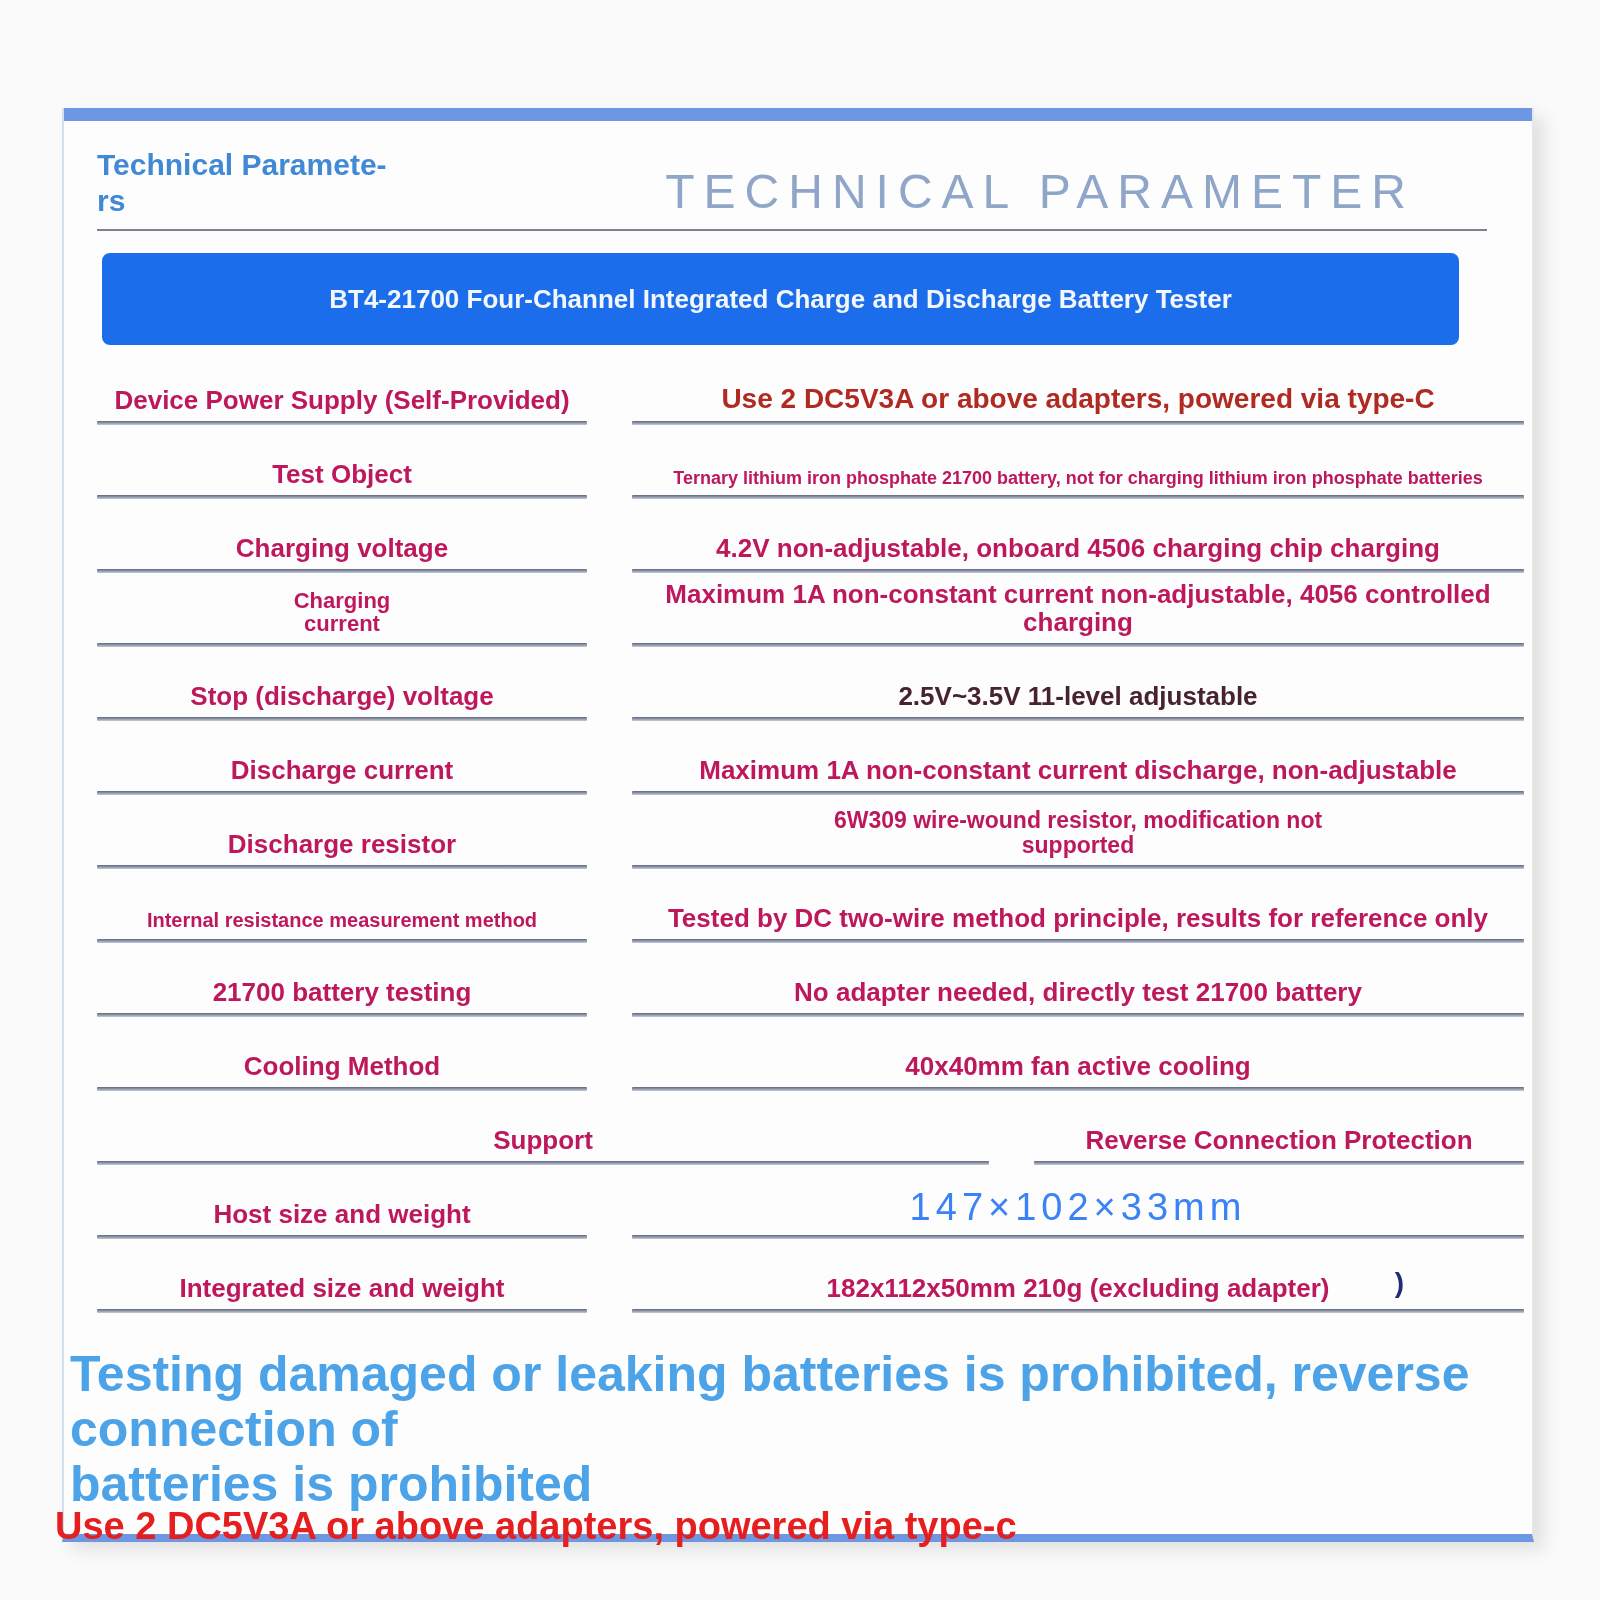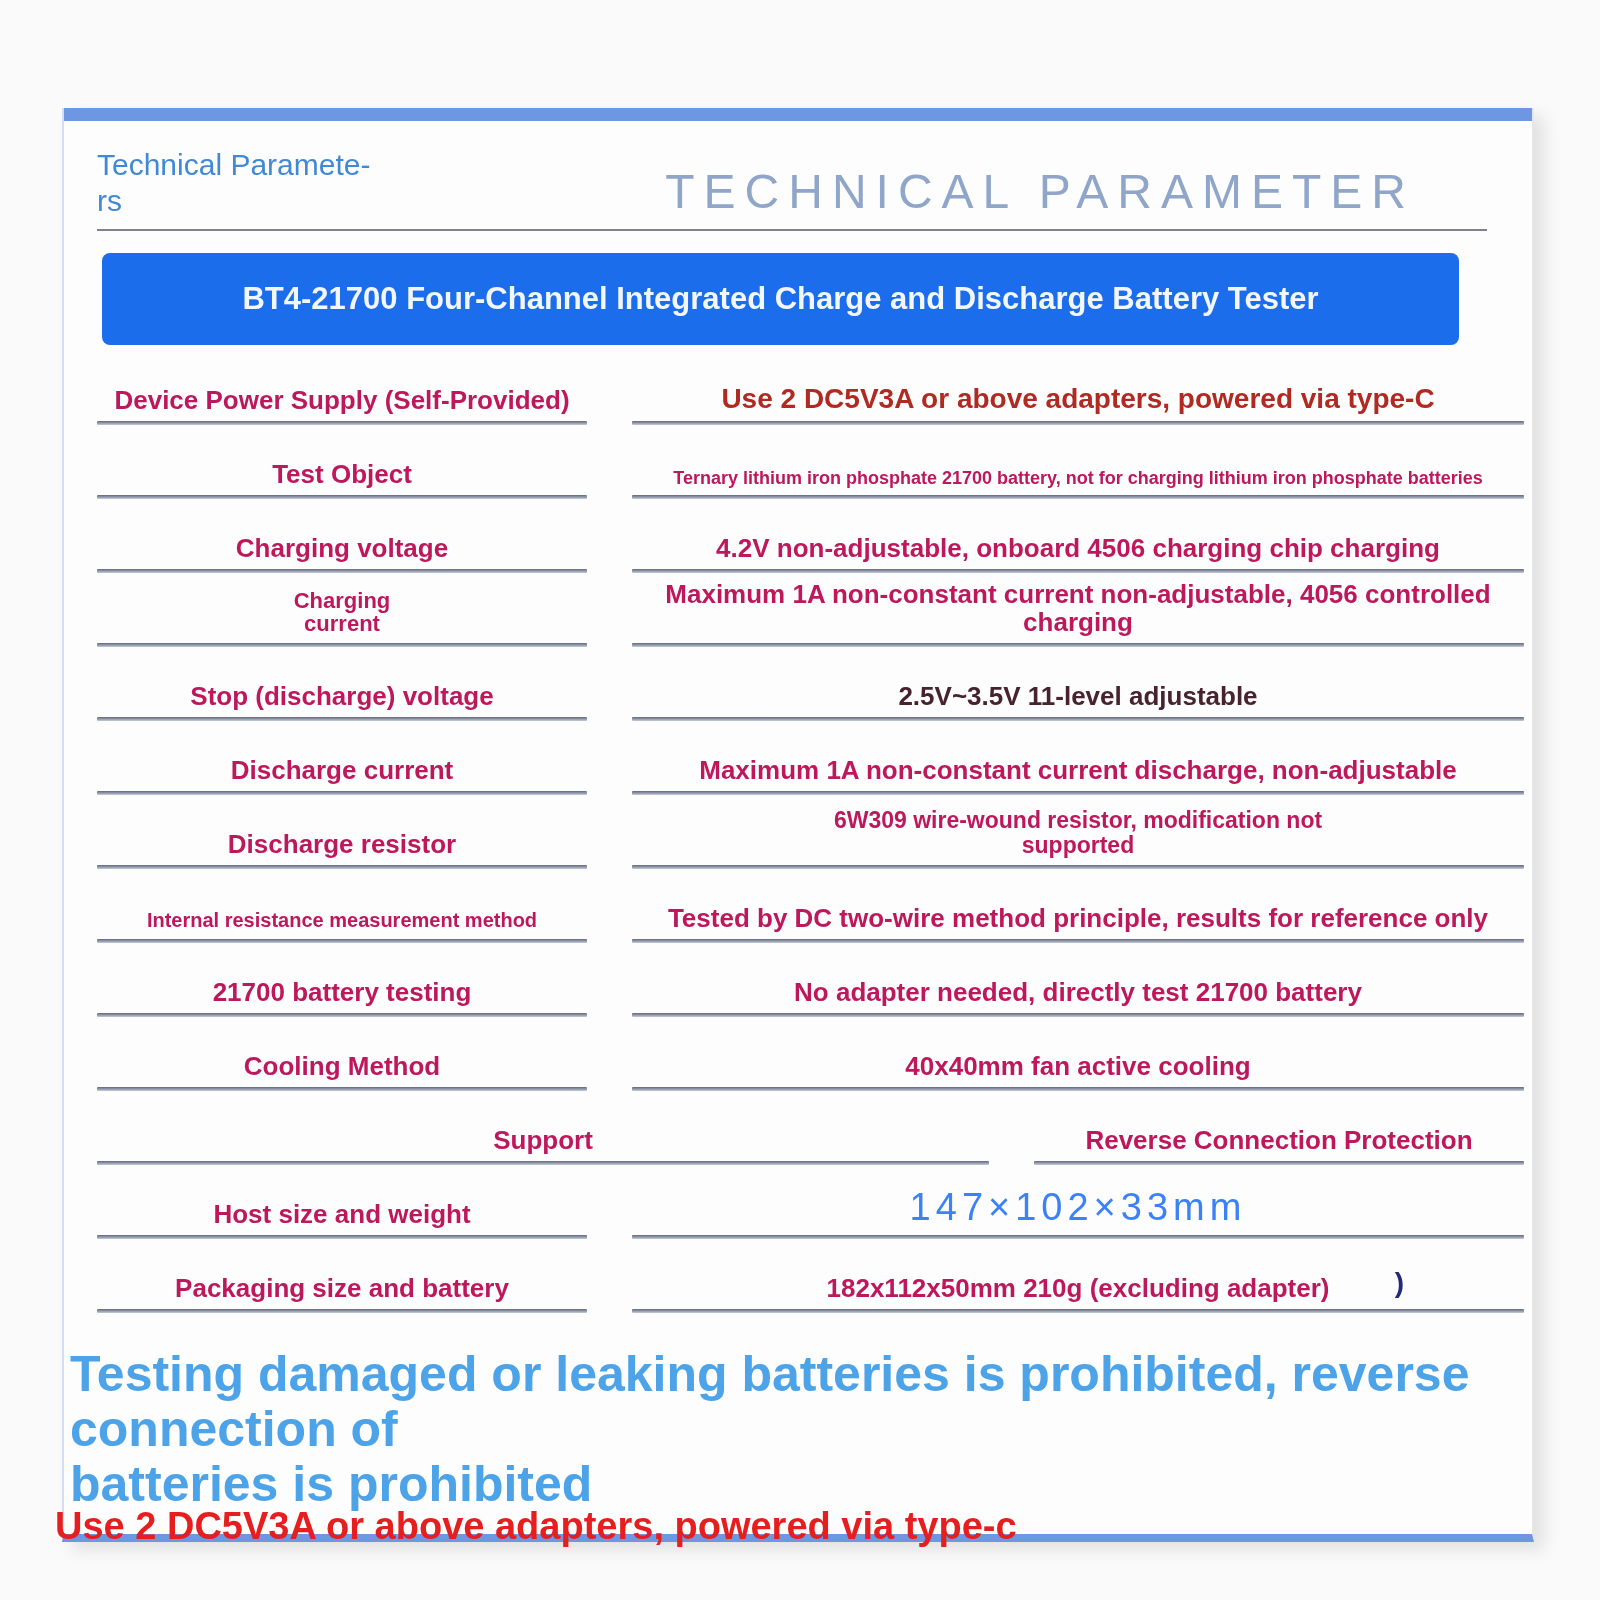--- a/index.html
+++ b/index.html
@@ -23,32 +23,32 @@
     box-sizing:border-box;
   }
   .topbar{height:13px;background:#6d96e3;width:100%;}
   .header{
     display:flex;justify-content:space-between;align-items:flex-end;
     margin:0 45px 0 33px;
     padding:26px 0 10px 0;
     border-bottom:2px solid #7d8290;
   }
   .small-title{
-    font-size:30px;font-weight:normal;color:#4189d4;
+    font-size:30px;font-weight:bold;color:#4189d4;
     line-height:1.2;white-space:pre-line;
   }
   .big-title{
     font-size:48px;color:#8fa6c9;letter-spacing:9px;
     padding-right:72px;white-space:nowrap;
   }
   .banner{
     margin:22px 73px 0 38px;
     height:92px;border-radius:8px;
     background:#1c6deb;
-    color:#f2f6fd;font-size:31px;font-weight:bold;
+    color:#f2f6fd;font-size:26px;font-weight:bold;
     display:flex;align-items:center;justify-content:center;
     text-align:center;
   }
   .spec-table{margin-top:6px;}
   .row{
     display:flex;gap:45px;
     height:74px;
     padding:0 8px 0 33px;
   }
   .cell{
@@ -240,21 +240,21 @@
       <div class="rule"></div>
     </div>
     <div class="cell value-cell">
       <div class="txt v-size">147×102×33mm</div>
       <div class="rule"></div>
     </div>
   </div>
 
   <div class="row">
     <div class="cell label-cell">
-      <div class="txt">Packaging size and battery</div>
+      <div class="txt">Integrated size and weight</div>
       <div class="rule"></div>
     </div>
     <div class="cell value-cell">
       <div class="txt">182x112x50mm 210g (excluding adapter)</div>
       <div class="rule"></div>
     <span class="stray">)</span>
         </div>
   </div>
 </div>
 

